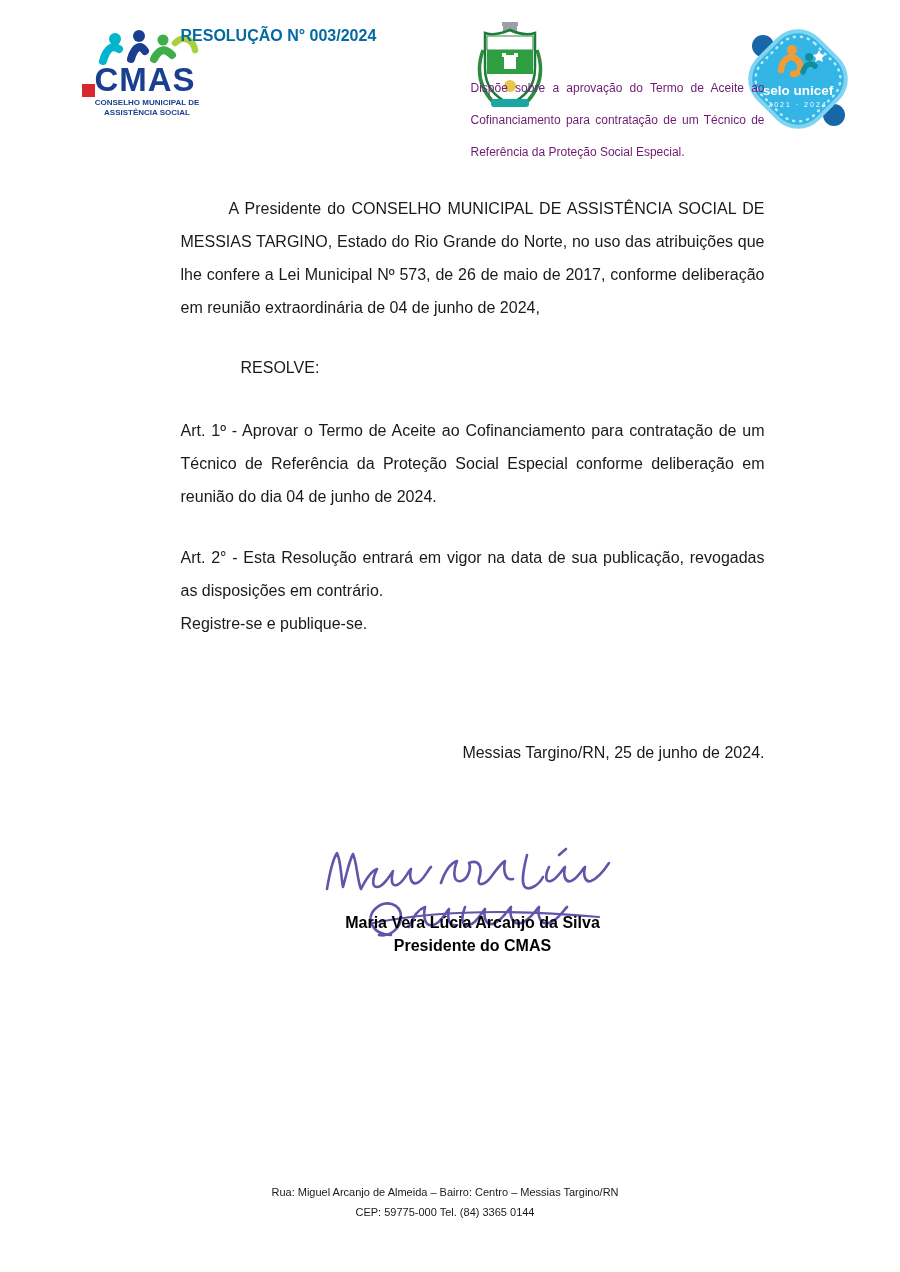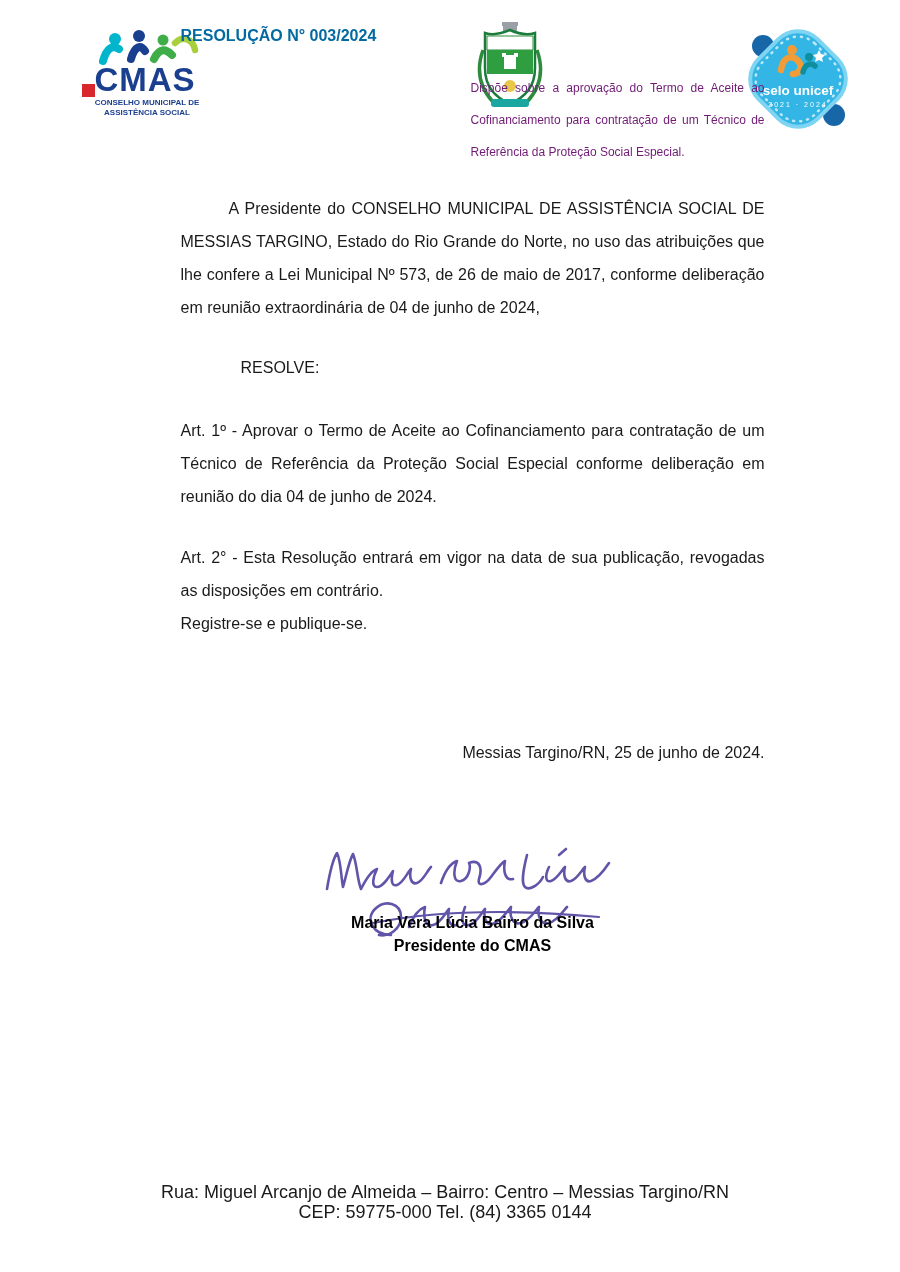--- a/index.html
+++ b/index.html
@@ -28,21 +28,21 @@
   .art1{margin-top:30px;}
   .art2{margin-top:28px;}
   .registre{text-align:left;}
   .dateline{margin-top:96px;text-align:right;}
   
   .signature-block{margin-top:70px;text-align:center;}
   .signature-svg{display:block;margin:0 auto -32px auto;width:320px;height:104px;}
   .sig-name,.sig-title{margin:0;font-weight:bold;font-size:16px;line-height:23px;color:#000;}
   
   .footer{position:absolute;left:0;right:10px;bottom:50px;text-align:center;
-    font-size:18px;line-height:20px;color:#1a1a1a;}
+    font-size:11px;line-height:20px;color:#1a1a1a;}
 </style>
 </head>
 <body>
 
 <div class="page">
 
   <div class="logo cmas-logo">
     <svg viewBox="0 0 124 92" width="124" height="92">
 
       <circle cx="34" cy="11" r="6" fill="#00b5cc"></circle>
@@ -126,21 +126,21 @@
       <svg class="signature-svg" viewBox="0 0 320 104">
         <g stroke="#4b3e9e" stroke-width="2.6" fill="none" stroke-linecap="round" stroke-linejoin="round" opacity="0.88">
           <path d="M14 50 C16 38 20 20 24 14 C28 22 28 38 30 48 C34 34 36 22 40 15 C44 24 44 40 48 50 C52 42 58 32 64 30 C60 38 58 48 64 48 C70 48 76 38 80 32 C78 40 78 48 84 46 C90 44 94 34 98 30 C96 38 98 46 104 44 C110 42 114 32 118 28"></path>
           <path d="M128 44 C132 32 138 24 144 22 C140 32 140 44 148 42 C156 40 158 28 156 24 C166 20 170 28 166 40 C164 48 172 46 178 38 C184 30 188 24 192 22 C190 32 192 42 200 40"></path>
           <path d="M214 16 C210 32 208 44 212 48 C216 52 226 46 230 38 M236 28 C232 36 232 44 238 42 C244 40 248 32 252 28 C250 36 252 44 258 42 C264 40 268 32 272 28 C270 36 272 44 278 42 C286 39 292 30 296 24"></path>
           <path d="M246 16 L253 10"></path>
           <path d="M78 96 C60 96 52 80 62 70 C72 60 88 64 88 78 C88 90 76 98 66 96 M96 88 C100 78 106 70 112 68 C110 78 112 88 120 86 C128 84 132 74 136 70 C134 80 136 88 144 86 M152 68 C148 78 148 88 156 86 C164 84 168 74 172 70 C170 80 174 88 182 84 C190 80 194 72 198 68 C196 78 200 86 208 84 C216 82 222 72 226 68 C224 78 228 86 236 84 C244 82 250 72 254 68"></path>
           <path d="M60 84 C120 72 200 70 286 78" stroke-width="2.2"></path>
         </g>
       </svg>
-      <p class="sig-name">Maria Vera Lúcia Bairro da Silva</p>
+      <p class="sig-name">Maria Vera Lúcia Arcanjo da Silva</p>
       <p class="sig-title">Presidente do CMAS</p>
     </div>
 
   </div>
 
   <div class="footer">
     <div>Rua: Miguel Arcanjo de Almeida – Bairro: Centro – Messias Targino/RN</div>
     <div>CEP: 59775-000 Tel. (84) 3365 0144</div>
   </div>
 

